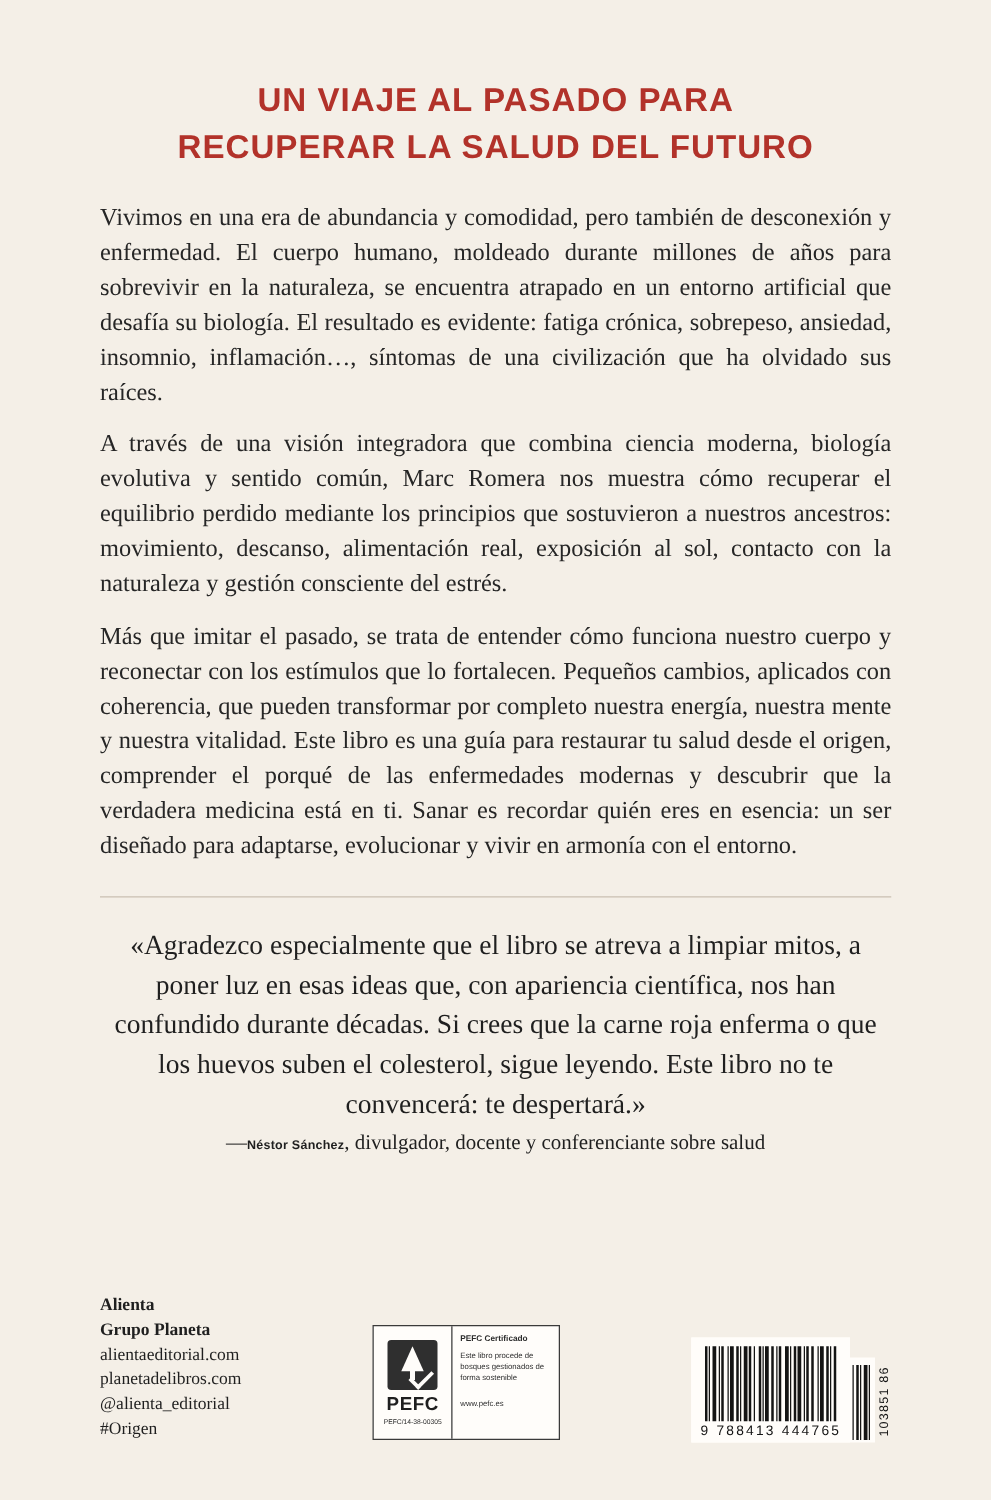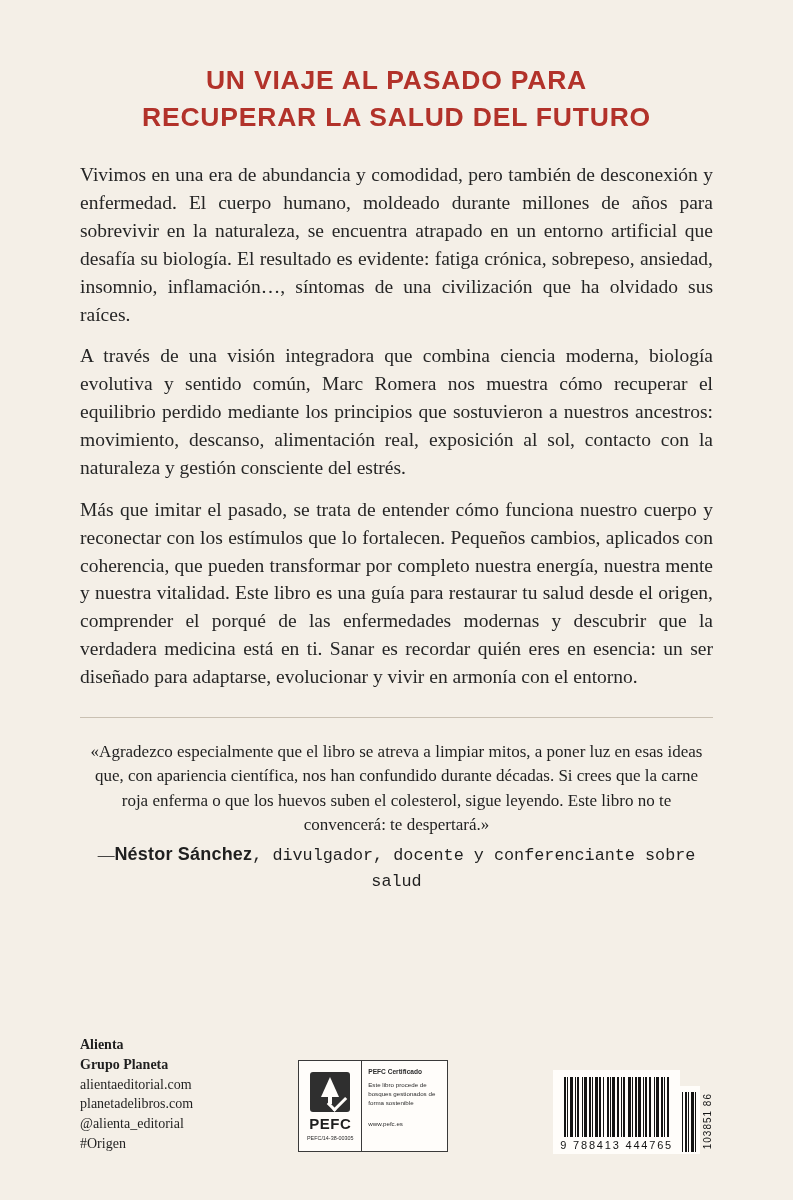--- a/index.html
+++ b/index.html
@@ -57,39 +57,39 @@
   .quotes {
     margin-top: 22px;
   }
   .quote-block {
     text-align: center;
   }
   .quote-block + .quote-block {
     margin-top: 26px;
   }
   .quote-text {
-    font-size: 17px;
+    font-size: 22px;
     line-height: 1.44;
     color: #1f1f1f;
     margin: 0 6px;
   }
   .quote-attr {
     font-size: 16.8px;
     line-height: 1.5;
     margin-top: 3px;
     color: #1f1f1f;
   }
   .quote-attr .name {
     font-family: "Liberation Sans", sans-serif;
     font-weight: bold;
-    font-size: 18px;
+    font-size: 10px;
     letter-spacing: 0.2px;
   }
   .quote-attr .role {
-    font-family: Liberation Mono, monospace;
+    font-family: Liberation Serif, serif;
     font-size: 16.8px;
     text-align: right;
   }
 
   .footer {
     position: absolute;
     left: 80px;
     right: 80px;
     bottom: 46px;
     display: flex;

